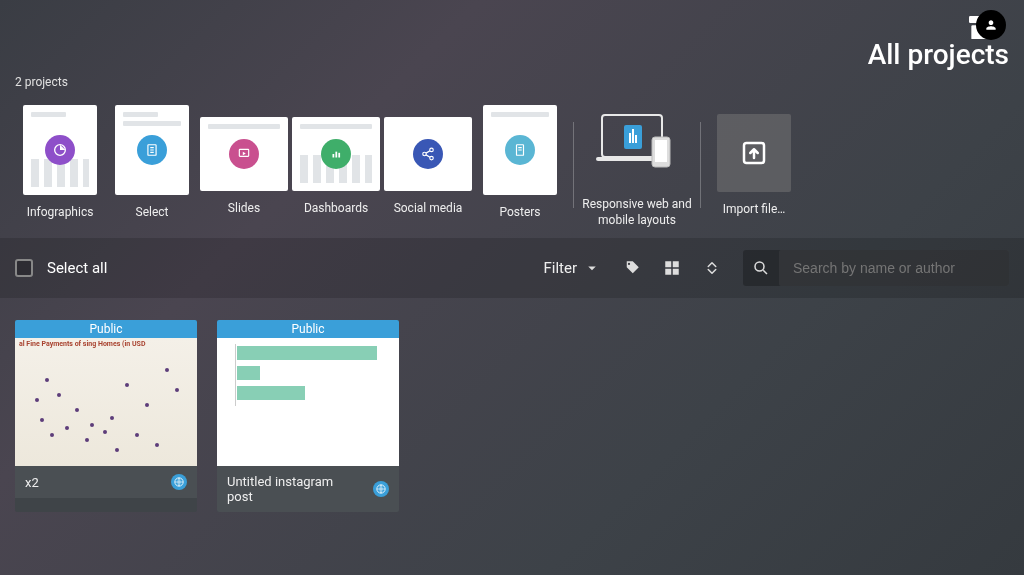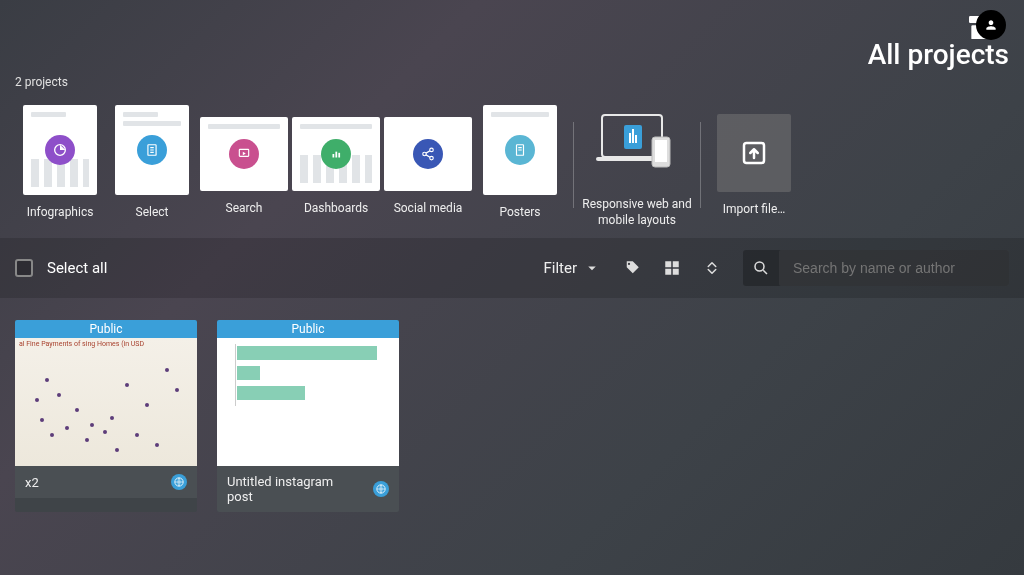--- a/index.html
+++ b/index.html
@@ -178,21 +178,21 @@
     position: relative;
   }
   .map-preview .dot {
     position: absolute; width: 4px; height: 4px;
     background: #5d3d7a; border-radius: 50%;
   }
   .map-banner {
     position: absolute; top: 0; left: 0; right: 0;
     font-size: 7px; color: #a8422f;
     padding: 2px 4px;
-    white-space: nowrap; overflow: hidden;
+    white-space: nowrap; overflow: hidden; font-weight: bold;
   }
   .chart-preview { padding: 8px 10px 8px 20px; position: relative; }
   .bar { height: 14px; background: #88cfb5; margin-bottom: 6px; }
   .proj-footer {
     display: flex; align-items: center;
     padding: 8px 10px;
     background: #4a4f53;
     gap: 24px;
   }
   .proj-title { font-size: 13px; color: #eee; flex: 1; }
@@ -262,21 +262,21 @@
       <div class="thumb-lines-top">
           <div class="ln"></div>
         </div>
       <div class="circ" style="background:#c9508f">
         <svg width="14" height="14" viewBox="0 0 24 24" fill="#fff">
             <rect x="4" y="4" width="16" height="12" rx="1" fill="none" stroke="#fff" stroke-width="2"></rect>
             <path d="M10 8l5 3-5 3z"></path>
           </svg>
       </div>
     </div>
-    <div class="template-label">Search</div>
+    <div class="template-label">Slides</div>
   </div>
 
   <div class="template-card">
     <div class="template-thumb wide-thumb infograph-bg">
       <div class="thumb-lines-top">
           <div class="ln"></div>
         </div>
       <div class="circ" style="background:#3fae6a">
         <svg width="14" height="14" viewBox="0 0 24 24" fill="#fff">
             <rect x="6" y="12" width="3" height="6"></rect>

